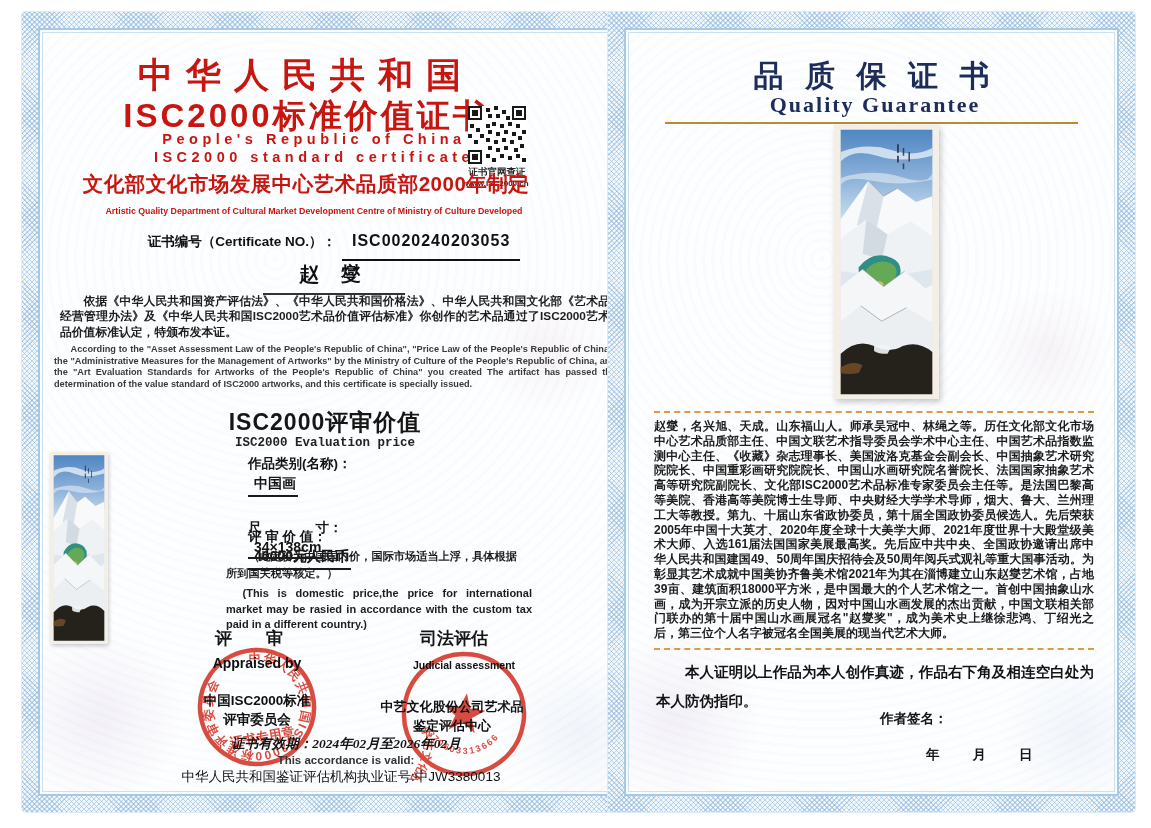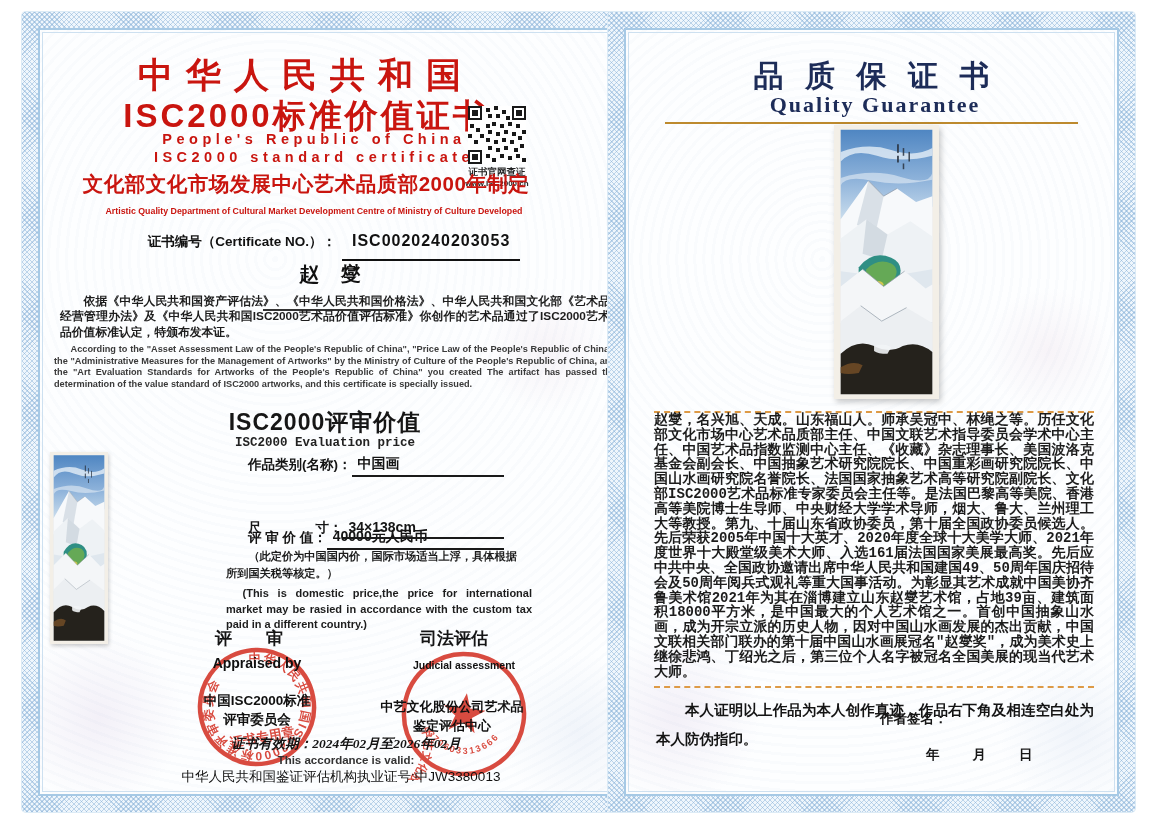--- a/index.html
+++ b/index.html
@@ -30,26 +30,26 @@
   .red{color:#c9150f;}
   .t-cn1{left:0;right:56px;top:22px;font-size:35px;font-weight:bold;letter-spacing:13px;}
   .t-cn2{left:0;right:56px;top:64px;font-size:33px;font-weight:bold;letter-spacing:3px;}
   .t-en1{left:0;right:40px;top:101px;font-size:14.5px;font-weight:bold;letter-spacing:4.5px;}
   .t-en2{left:0;right:40px;top:119px;font-size:14.5px;font-weight:bold;letter-spacing:4.5px;}
   .banner{left:0;right:56px;top:140px;font-size:20.5px;font-weight:bold;letter-spacing:0.5px;}
   .issuer-en{left:0;right:40px;top:176px;font-size:8.8px;font-weight:bold;}
   .certno{left:0;right:0;top:202px;font-size:13.5px;font-weight:bold;color:#111;}
   .certno .num{display:inline-block;border-bottom:2px solid #111;padding:0 10px 9px;font-size:16px;letter-spacing:1px;margin-left:6px;}
   .artist{left:0;right:0;top:231px;font-size:20px;font-weight:bold;color:#111;}
-  .artist span{display:inline-block;border-bottom:2px solid #333;padding:0 36px 21px;letter-spacing:8px;}
+  .artist span{display:inline-block;border-bottom:2px solid #333;padding:0 36px 5px;letter-spacing:8px;}
   .body-cn{left:20px;right:18px;top:264px;font-size:11.8px;font-weight:bold;color:#1d1d1d;line-height:15.4px;text-align:justify;text-indent:2em;}
   .body-en{left:14px;right:12px;top:314px;font-size:9.2px;font-weight:bold;color:#3a3a3a;line-height:11.6px;text-align:justify;text-indent:1.8em;}
   .eval-t{left:120px;width:330px;top:377px;font-size:23px;font-weight:bold;color:#161616;letter-spacing:1px;}
   .eval-te{left:120px;width:330px;top:406px;font-size:12.5px;font-weight:bold;color:#222;font-family:"Liberation Mono",monospace;}
-  .frow{left:208px;width:256px;display:flex;align-items:center;font-weight:bold;color:#151515;}
+  .frow{left:208px;width:256px;display:flex;align-items:flex-start;font-weight:bold;color:#151515;flex-direction:column;}
   .frow .lab{font-size:13.5px;flex:none;padding-bottom:2px;}
   .frow .val{flex:1;border-bottom:2px solid #1a1a1a;font-size:14px;padding:0 2px 2px 6px;white-space:nowrap;}
   .r1{top:425px;} .r2{top:457px;margin-top:41px;} .r3{top:489px;}
   .note-cn{left:186px;width:300px;top:518px;font-size:11.2px;font-weight:bold;color:#1d1d1d;line-height:17px;text-indent:2em;}
   .note-en{left:186px;width:306px;top:556px;font-size:11px;font-weight:bold;color:#1d1d1d;line-height:15.5px;text-align:justify;text-indent:1.5em;}
   .sec-lab{top:597px;font-size:17px;font-weight:bold;color:#151515;}
   .lab-app{left:149px;width:120px;}
   .lab-jud{left:354px;width:120px;}
   .stampA{left:154px;top:614px;width:126px;height:126px;}
   .stampB{left:358px;top:618px;width:132px;height:132px;}
@@ -68,21 +68,21 @@
   .qr-c2{font-size:8px;font-weight:bold;color:#222;}
 
   
   .navy{color:#1d2c58;margin-left:7px;}
   .q-cn{left:0;right:0;top:26px;font-size:30px;font-weight:bold;letter-spacing:7px;font-family:"Liberation Serif",serif;}
   .q-en{left:0;right:0;top:62px;font-size:22px;font-weight:bold;letter-spacing:2px;font-family:"Liberation Serif",serif;}
   .gold-line{left:39px;right:39px;top:92px;height:2px;background:#bd8a2e;}
   .art-big{left:208px;top:95px;width:105px;height:274px;box-shadow:2px 3px 6px rgba(0,0,0,.22);}
   .bio-flow{left:28px;width:440px;top:381px;}
   .dash{border-top:2px dashed #dd9a46;height:0;}
-  .bio{font-size:14px;font-weight:bold;color:#1c1c1c;line-height:14.8px;text-align:justify;margin:0 0 0 0;font-family:Liberation Mono, monospace;}
+  .bio{font-size:12px;font-weight:bold;color:#1c1c1c;line-height:14.8px;text-align:justify;margin:6px 0 0 0;}
   .dash2{margin-top:7px;}
   .statement{font-size:14.5px;font-weight:bold;color:#141414;line-height:29px;text-indent:2em;margin:8px 0 0 2px;text-align:justify;}
   .sig{left:254px;top:680px;font-size:13.5px;font-weight:bold;color:#161616;}
   .ymd{left:300px;top:716px;font-size:13.5px;font-weight:bold;color:#161616;letter-spacing:2px;}
 </style>
 </head>
 <body>
 
 <svg width="0" height="0" style="position:absolute" aria-hidden="true">
   <defs>

